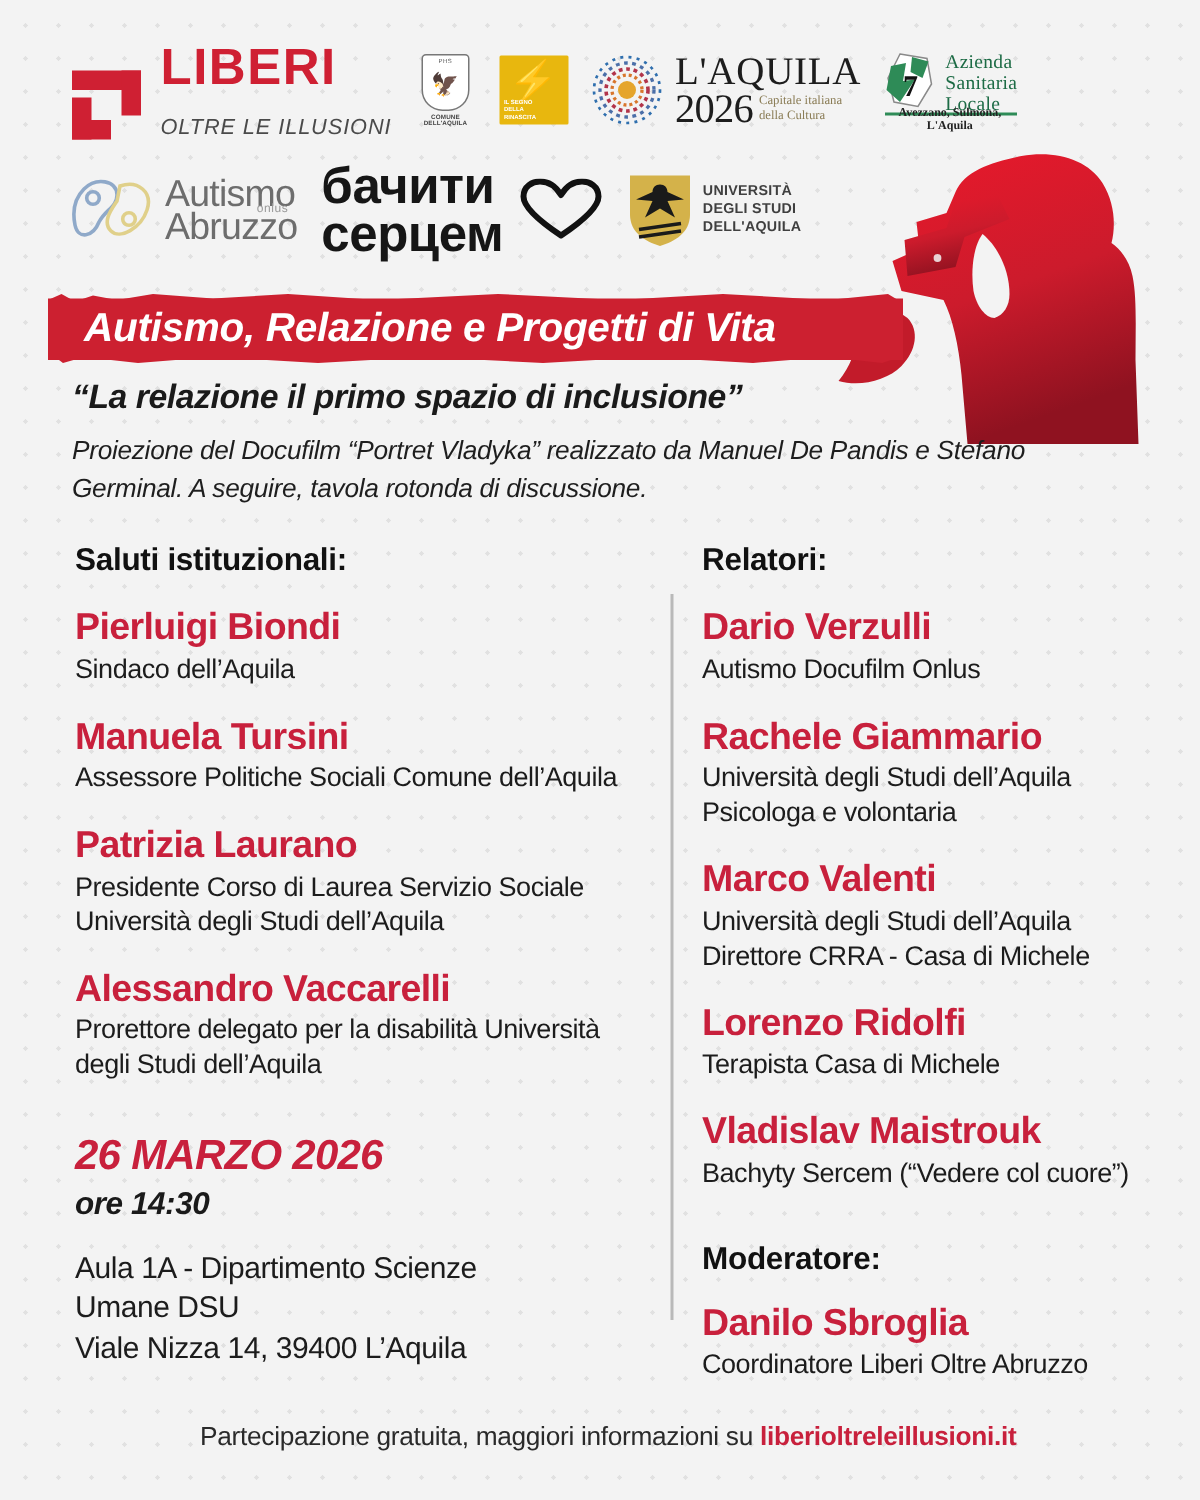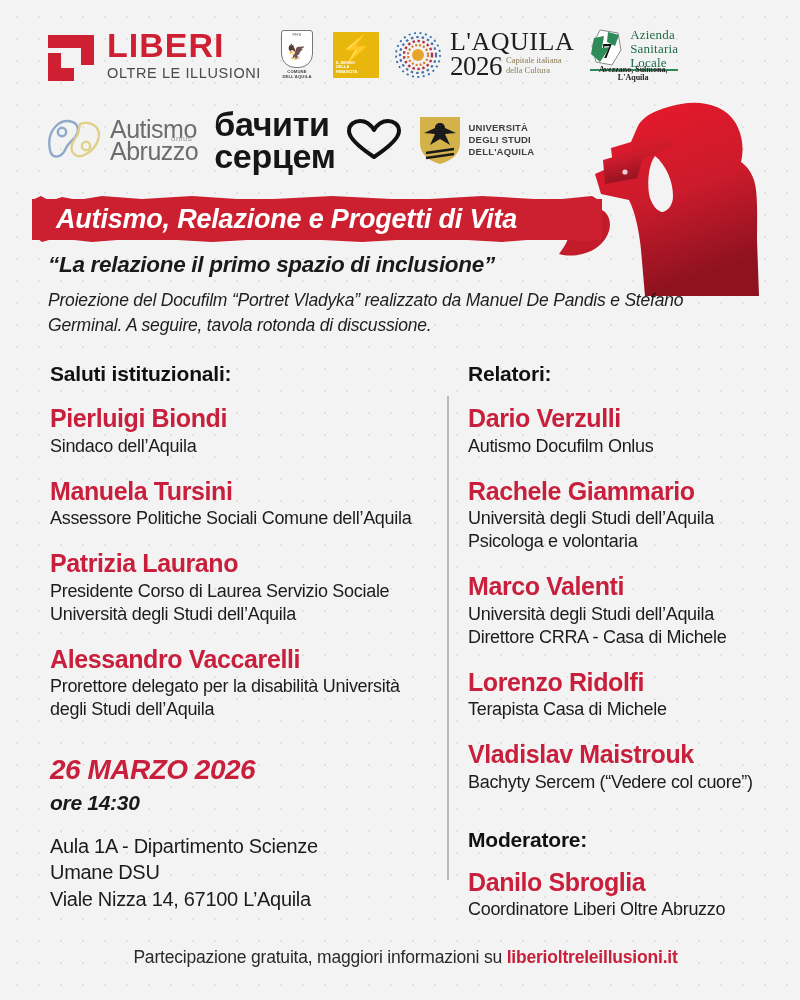--- a/index.html
+++ b/index.html
@@ -87,21 +87,22 @@
     font-weight: 700;
     color: #cf2033;
     letter-spacing: 1px;
     font-family: "Liberation Sans", sans-serif;
   }
   .liberi-sub {
     font-size: 14.5px;
     font-weight: 400;
     color: #4a4a4a;
     letter-spacing: 0.6px;
-    margin-top: 4px;
+    margin-top: 16px;
+    font-style: italic;
   }
 
   
   .comune {
     width: 44px;
     text-align: center;
     line-height: 1;
   }
   .comune-shield {
     width: 30px; height: 36px;
@@ -555,21 +556,21 @@
       <div class="person-name">Alessandro Vaccarelli</div>
       <div class="person-role">Prorettore delegato per la disabilità Università degli Studi dell’Aquila</div>
     </div>
 
     <div class="date-block">
       <div class="date-main">26 MARZO 2026</div>
       <div class="date-time">ore 14:30</div>
       <div class="venue">
         <div>Aula 1A - Dipartimento Scienze</div>
         <div>Umane DSU</div>
-        <div>Viale Nizza 14, 67100 L’Aquila</div>
+        <div>Viale Nizza 14, 39400 L’Aquila</div>
       </div>
     </div>
   </div>
 
   <div class="col-right">
     <div class="section-head">Relatori:</div>
 
     <div class="person">
       <div class="person-name">Dario Verzulli</div>
       <div class="person-role">Autismo Docufilm Onlus</div>

